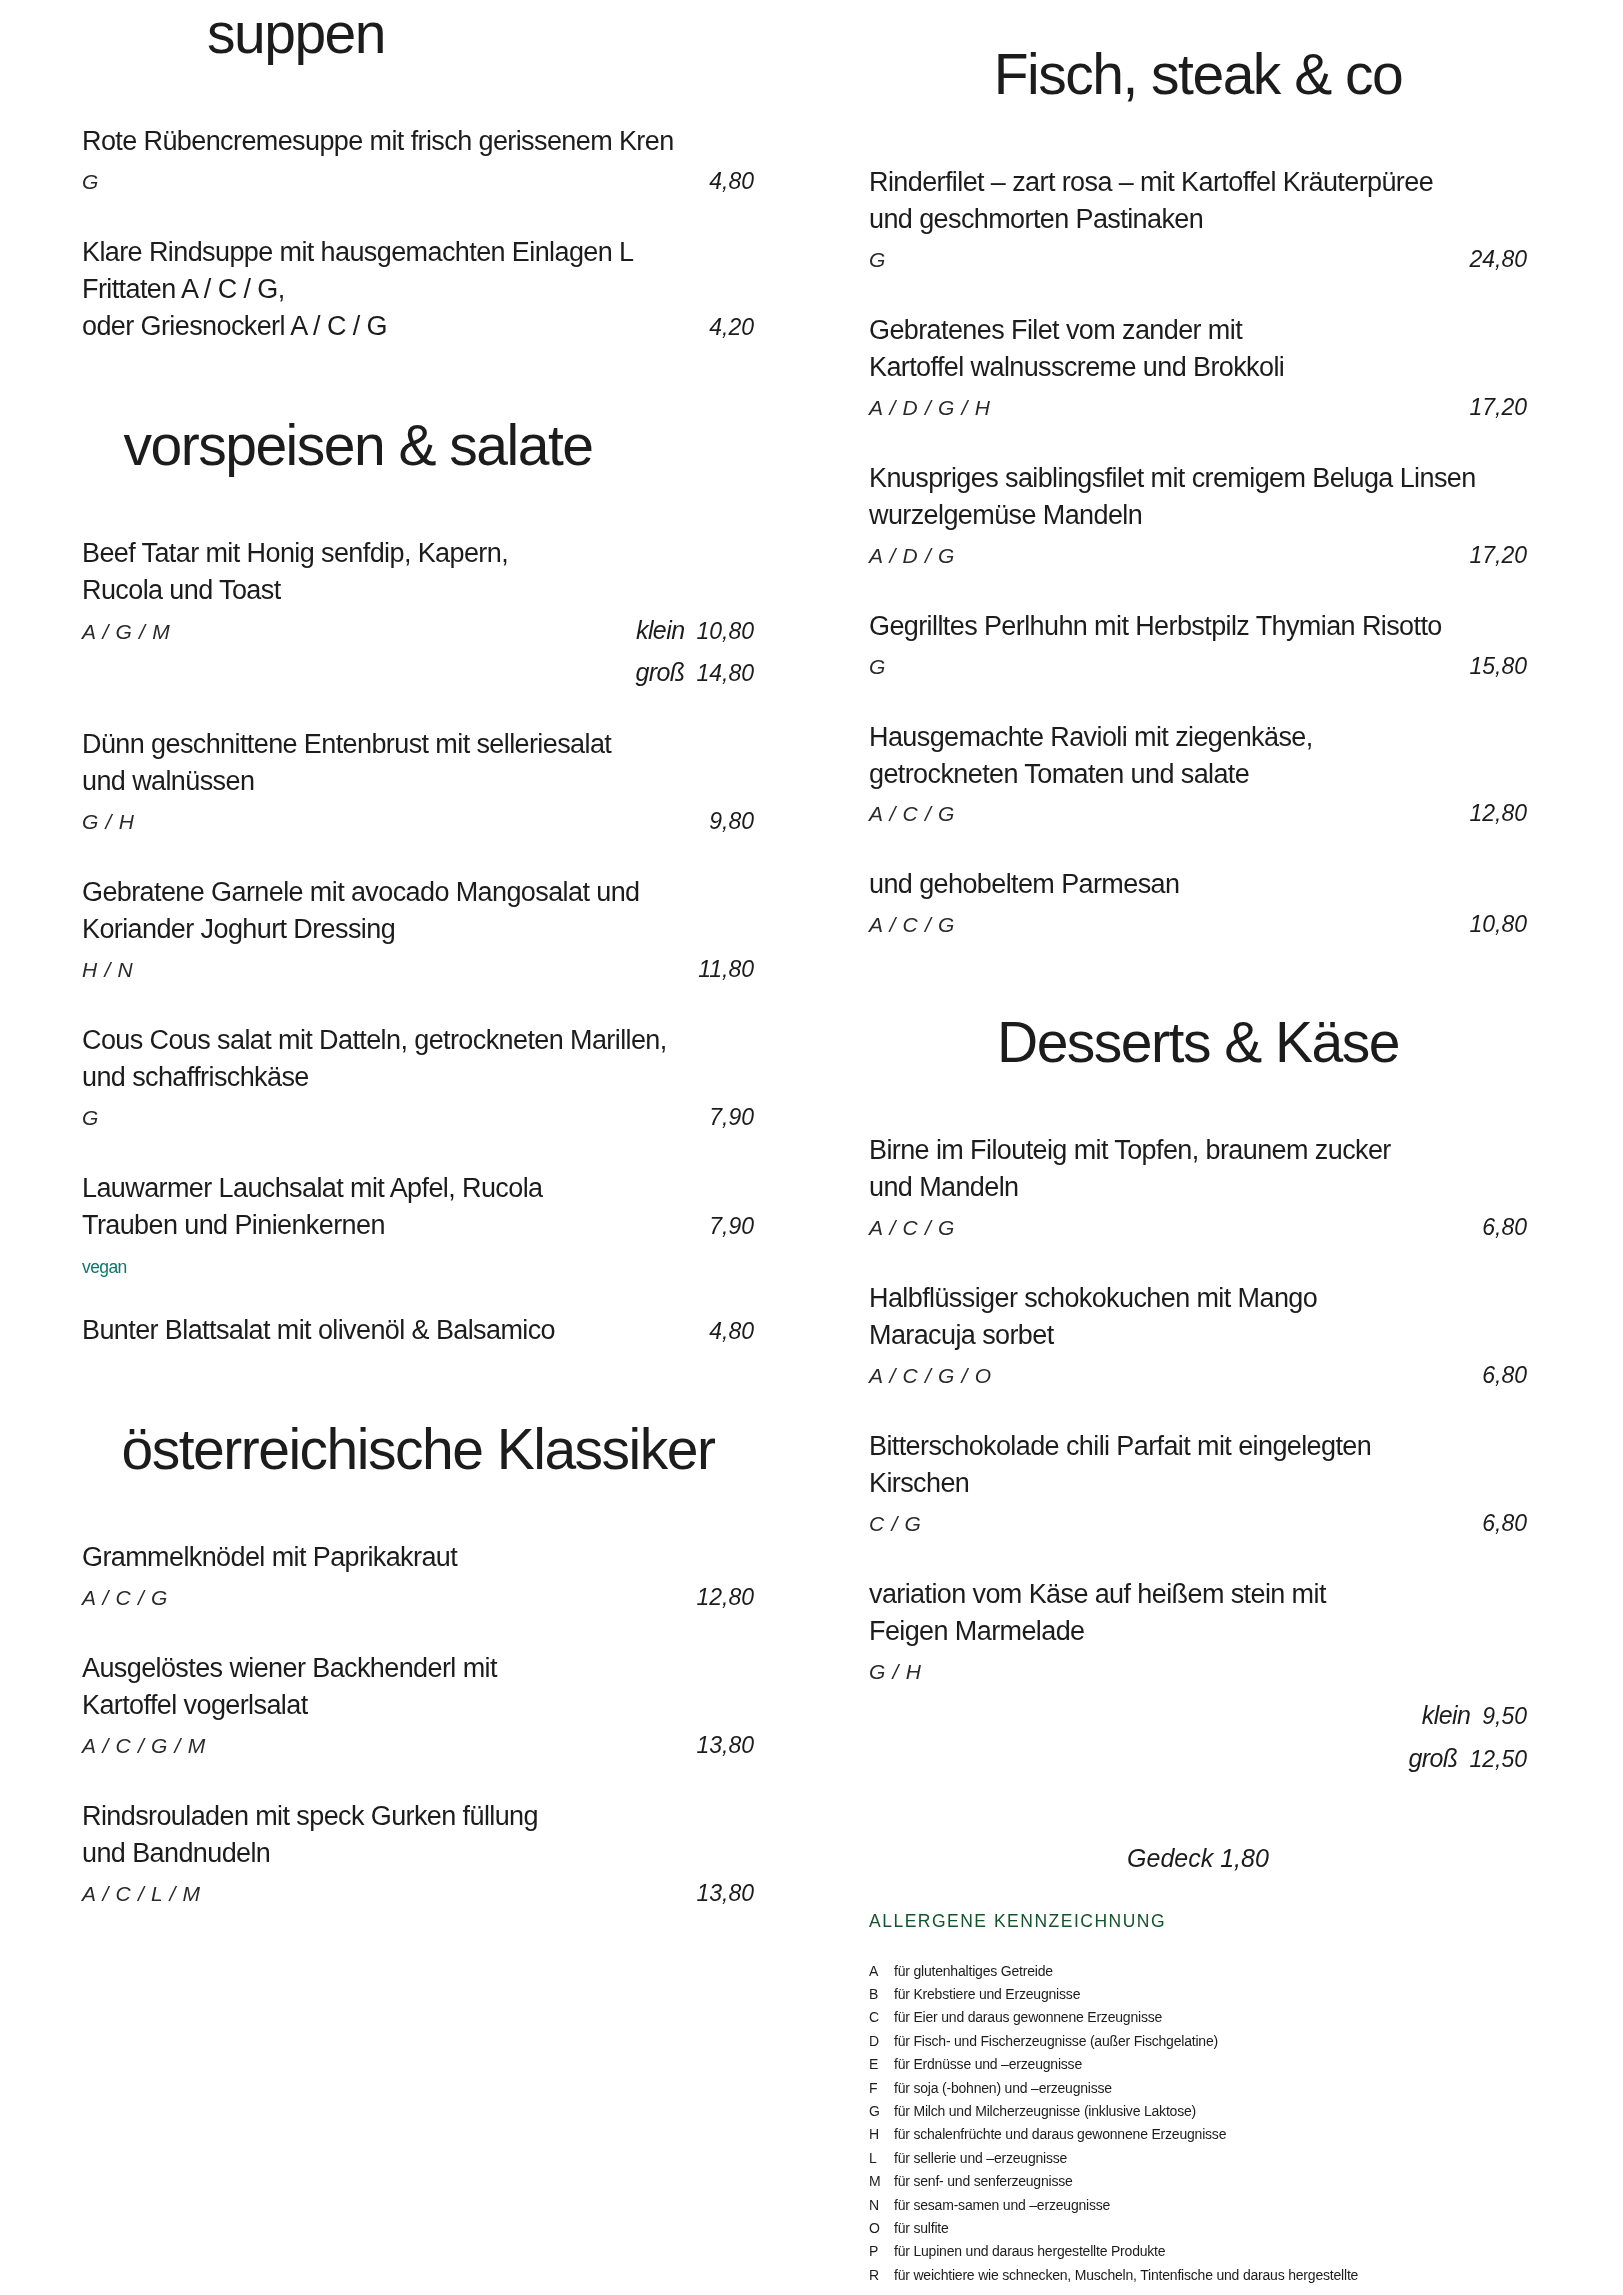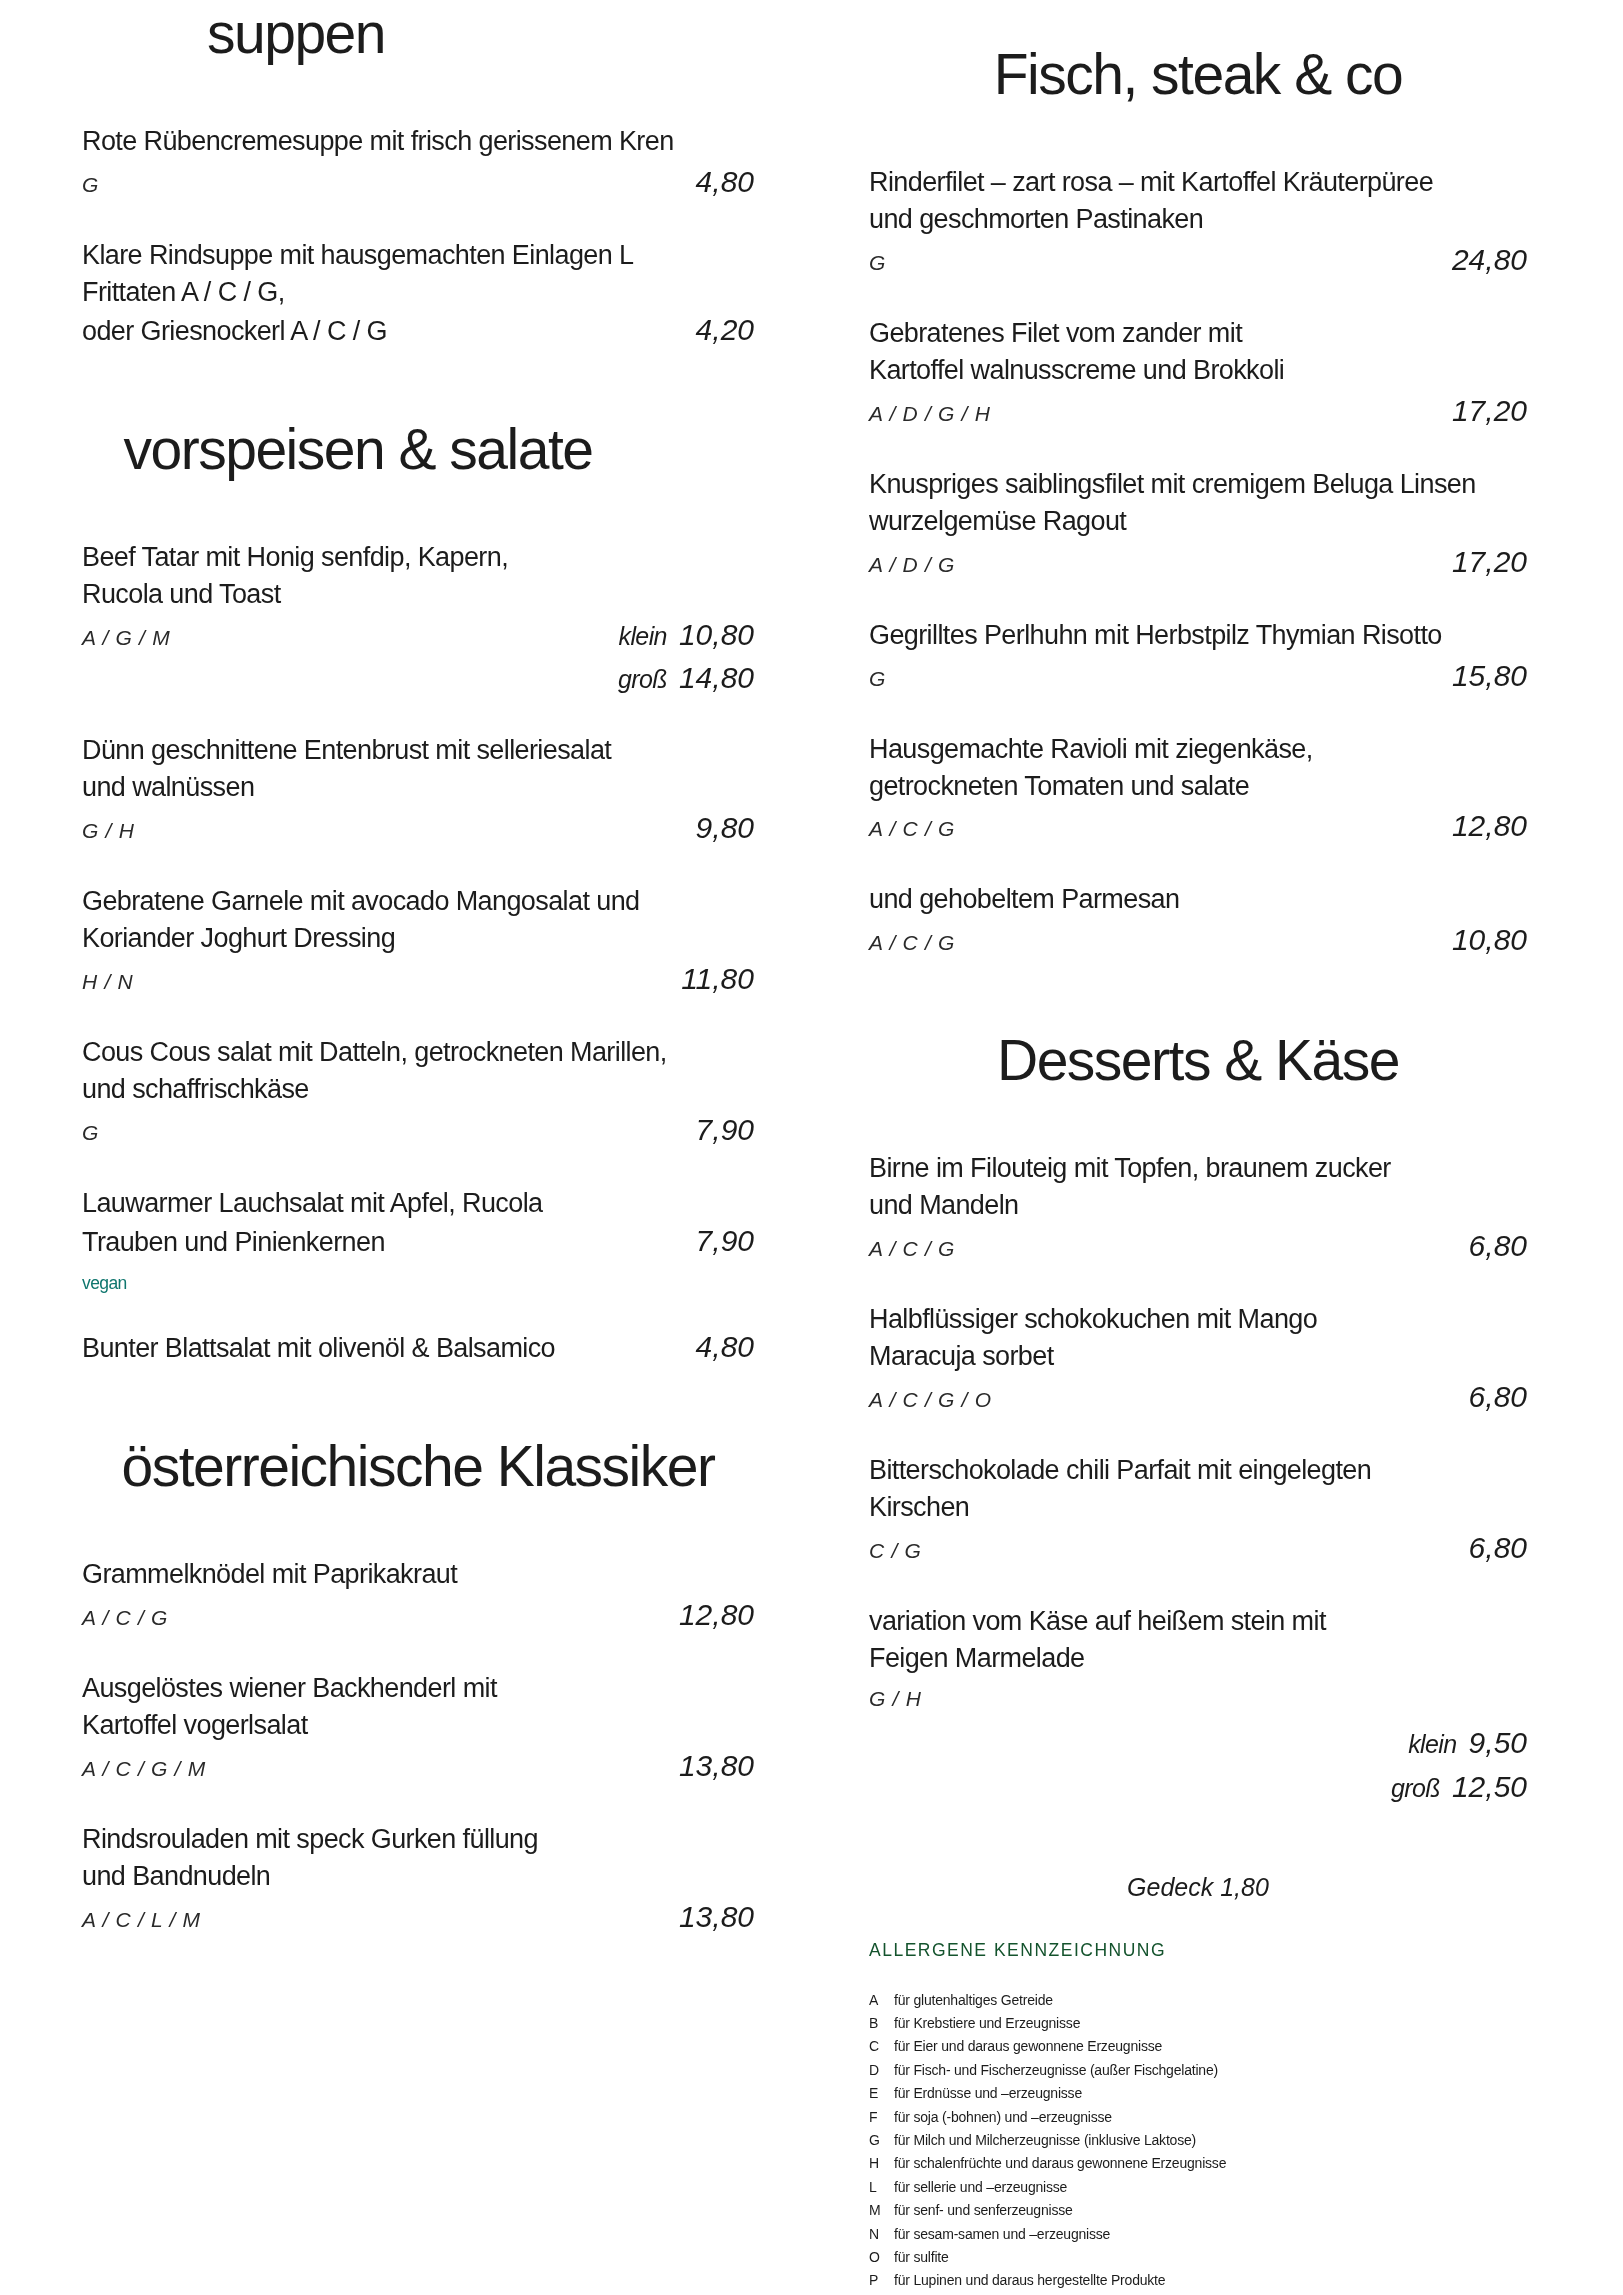--- a/index.html
+++ b/index.html
@@ -57,21 +57,21 @@
     min-height: 34px;
   }
   .codes {
     font-style: italic;
     font-size: 21px;
     letter-spacing: 0.7px;
     color: #2a2a2a;
   }
   .price {
     font-style: italic;
-    font-size: 30px;
+    font-size: 23px;
     letter-spacing: 0;
     white-space: nowrap;
   }
   .price-rows { display: flex; flex-direction: column; align-items: flex-end; gap: 4.4px; }
   .price-row  { display: flex; gap: 12px; align-items: baseline; }
   .size-label { font-style: italic; font-size: 25px; }
   .price-rows.below { margin-top: 7.3px; }
 
   .note {
     font-size: 17.5px;
@@ -273,21 +273,21 @@
             <div class="item-footer">
               <span class="codes">A / D / G / H</span>
               <span class="price">17,20</span>
             </div>
           </div>
           <div class="item">
             <div class="line">
               <span class="line-text">Knuspriges saiblingsfilet mit cremigem Beluga Linsen</span>
             </div>
             <div class="line">
-              <span class="line-text">wurzelgemüse Ragout</span>
+              <span class="line-text">wurzelgemüse Mandeln</span>
             </div>
             <div class="item-footer">
               <span class="codes">A / D / G</span>
               <span class="price">17,20</span>
             </div>
           </div>
           <div class="item">
             <div class="line">
               <span class="line-text">Gegrilltes Perlhuhn mit Herbstpilz Thymian Risotto</span>
             </div>

